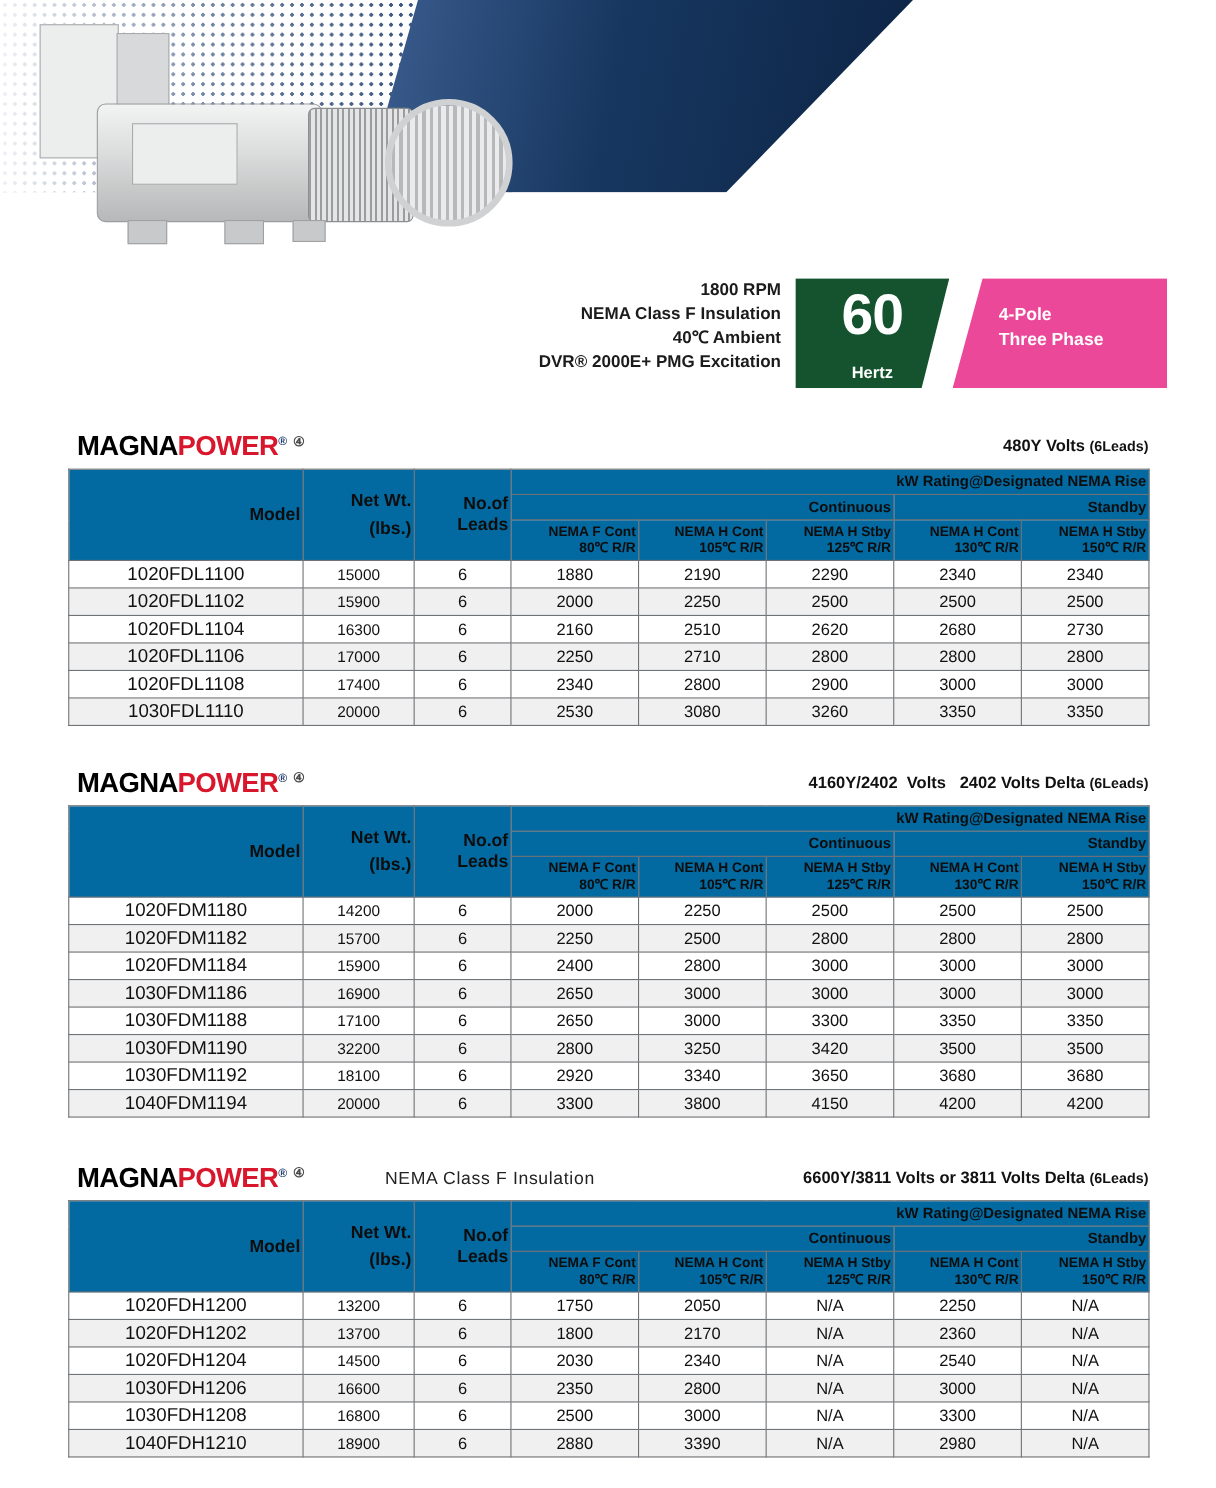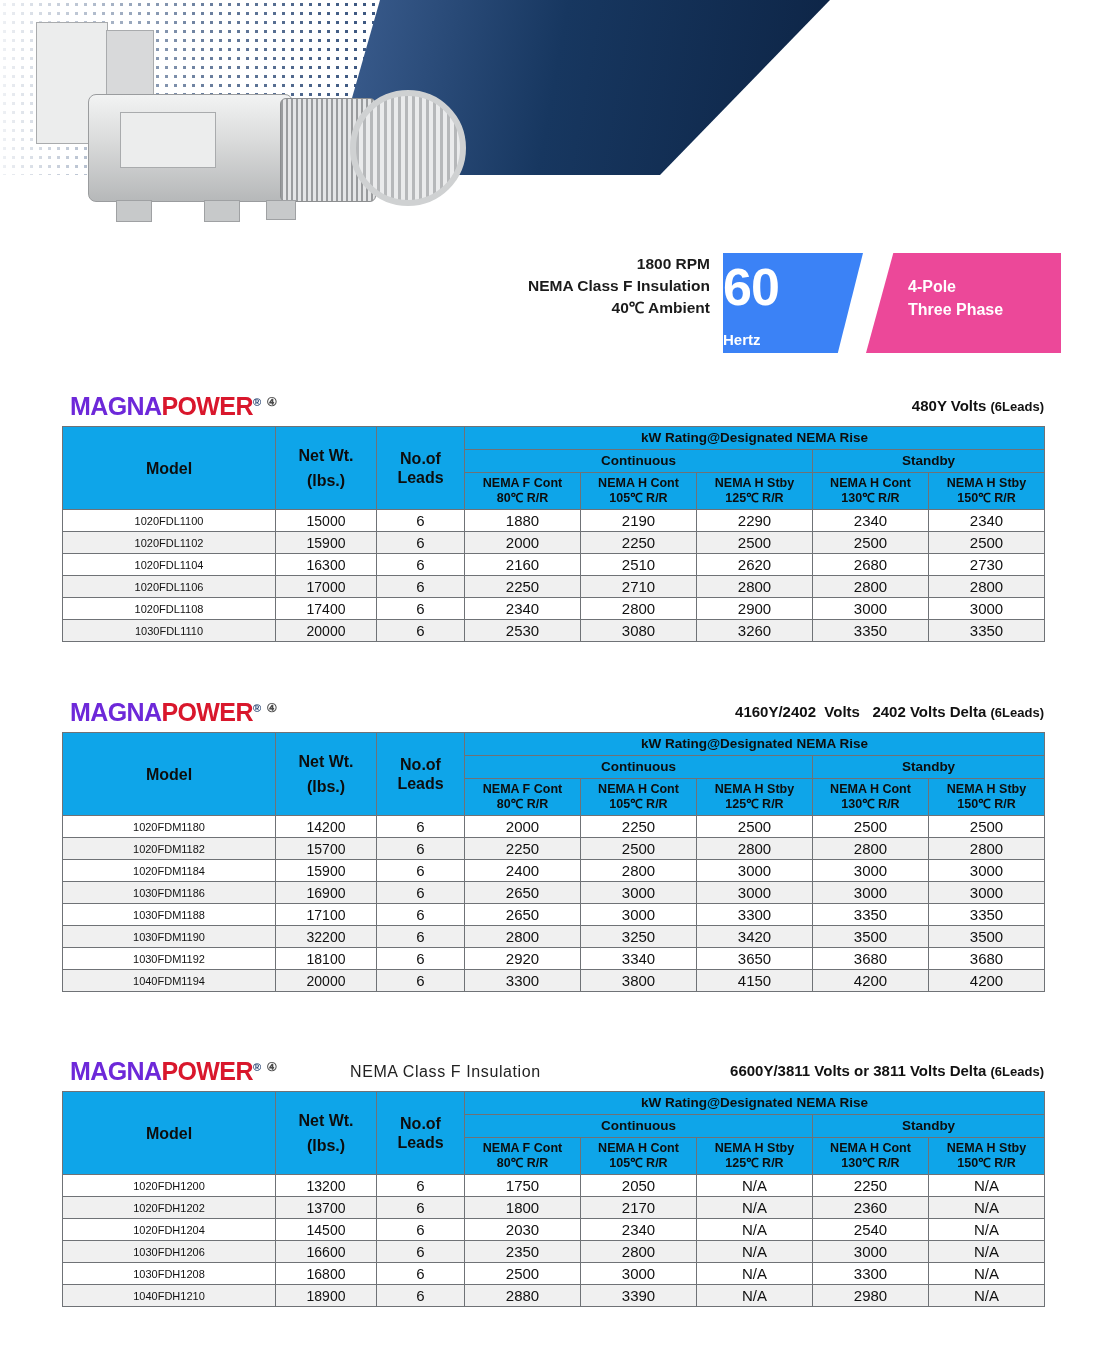--- a/index.html
+++ b/index.html
@@ -94,25 +94,25 @@
     font-size: 15.5px;
     font-weight: bold;
     line-height: 1.42;
     color: #1b1b1b;
   }
 
   .hertz-flag {
     position: absolute;
     left: 723px; top: 253px;
     width: 140px; height: 100px;
-    background: #3b82f6;
+    background: #14532d;
     -webkit-clip-path: polygon(0 0, 100% 0, 82% 100%, 0 100%);
     clip-path: polygon(0 0, 100% 0, 82% 100%, 0 100%);
     color: #ffffff;
-    text-align: left;
+    text-align: center;
   }
   .hertz-num {
     font-size: 52px;
     font-weight: bold;
     line-height: 1;
     padding-top: 8px;
     letter-spacing: -1px;
   }
   .hertz-label {
     font-size: 15px;
@@ -144,21 +144,21 @@
     height: 30px;
   }
   .logo {
     position: absolute;
     left: 8px; top: 0;
     font-size: 25px;
     font-weight: bold;
     letter-spacing: -0.6px;
     white-space: nowrap;
   }
-  .logo .magna { color: #6d28d9; }
+  .logo .magna { color: #000000; }
   .logo .power { color: #d9172c; text-align: center; }
   .logo .regmark { font-size: 11px; vertical-align: super; color: #1b3a6b; }
   .logo .circ4 { font-size: 12px; color: #4a4a4a; margin-left: 6px; vertical-align: super; }
 
   .sec-nema-note {
     position: absolute;
     left: 288px; top: 6px;
     font-size: 16px;
     color: #222;
     letter-spacing: 0.6px;
@@ -179,38 +179,38 @@
 
   
   table {
     border-collapse: collapse;
     width: 982px;
     table-layout: fixed;
     margin-top: 4px;
   }
   table, th, td { border: 1px solid #6f7276; }
   th {
-    background: #0ea5e9;
+    background: #0369a1;
     font-size: 12.5px;
     font-weight: bold;
     color: #0d0d0d;
     padding: 3px 2px;
-    text-align: center;
+    text-align: right;
     line-height: 1.2;
   }
   th.big { font-size: 16px; }
   th.mid { font-size: 13.5px; font-weight: bold; }
   td {
     text-align: center;
     font-size: 15px;
     padding: 2px 2px;
     background: #ffffff;
     color: #111;
   }
-  td.model { font-size: 11px; }
+  td.model { font-size: 17px; }
   td.netwt { font-size: 14px; }
   td.leads { font-size: 15px; }
   tr.alt td { background: #f0f0f0; }
 
   col.c-model { width: 213px; }
   col.c-wt { width: 101px; }
   col.c-leads { width: 88px; }
   col.c-d { width: 116px; }
 </style>
 </head>
@@ -231,20 +231,21 @@
     <div class="foot" style="left:88px; top:192px; width:36px;  height:22px;"></div>
     <div class="foot" style="left:176px;top:192px; width:36px;  height:22px;"></div>
     <div class="foot" style="left:238px;top:192px; width:30px;  height:20px;"></div>
   </div>
 </div>
 
 <div class="spec-block">
   <div>1800 RPM</div>
   <div>NEMA Class F Insulation</div>
   <div>40℃ Ambient</div>
+  <div>DVR® 2000E+ PMG Excitation</div>
 </div>
 
 <div class="hertz-flag">
   <div class="hertz-num">60</div>
   <div class="hertz-label">Hertz</div>
 </div>
 
 <div class="pole-flag">
   <div>4-Pole</div>
   <div>Three Phase</div>

